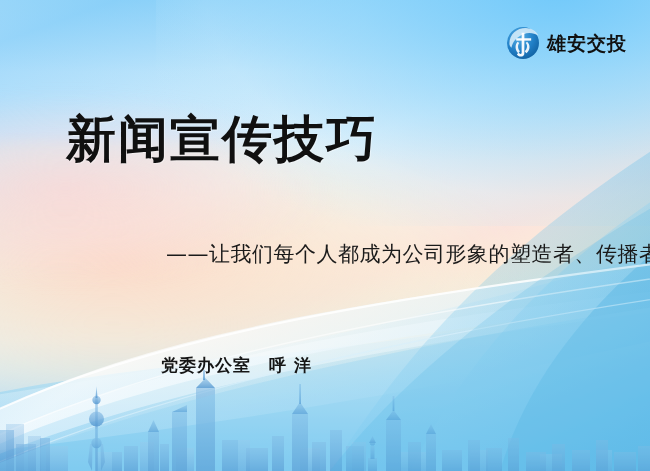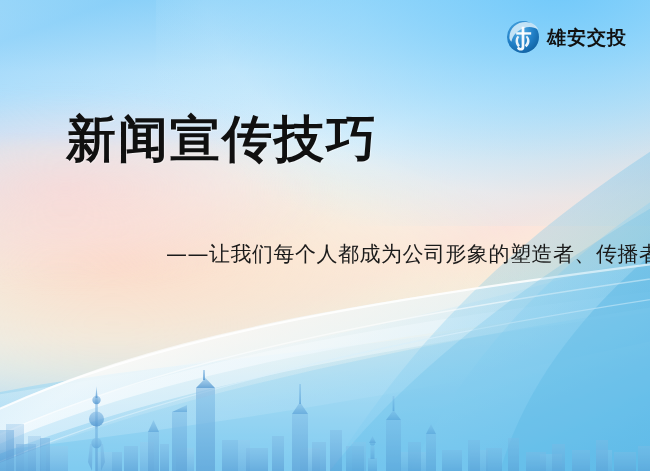--- a/index.html
+++ b/index.html
@@ -67,21 +67,21 @@
     background:linear-gradient(to bottom,
       rgba(120,202,247,.55) 0%,
       rgba(168,221,250,.30) 45%,
       rgba(255,255,255,0) 100%);
   }
 
   .svg-layer{position:absolute;inset:0;width:650px;height:471px;}
 
   
   .logo-wrap{
-    position:absolute;left:506px;top:20px;
+    position:absolute;left:506px;top:26px;
     display:flex;align-items:center;gap:7px;
   }
   .logo-mark{width:34px;height:34px;display:block;}
   .logo-text{
     font-family:"DejaVu Sans","Liberation Sans",sans-serif;
     font-size:19px;font-weight:700;color:#111;
     letter-spacing:1px;line-height:1;white-space:nowrap;
   }
 
   
@@ -273,14 +273,15 @@
       <path d="M62,46 C72,54 72,70 60,80 L55,74 C63,67 64,56 58,50 Z" fill="#ffffff" opacity=".9"></path>
       <path d="M34,46 C26,54 26,70 36,80 L41,74 C34,67 34,56 39,50 Z" fill="#ffffff" opacity=".9"></path>
     </svg>
     <span class="logo-text">雄安交投</span>
   </div>
 
   <div class="title">新闻宣传技巧</div>
 
   <div class="subtitle">——让我们每个人都成为公司形象的塑造者、传播者</div>
 
+  <div class="presenter">党委办公室　呼 洋</div>
 
 </div>
 
 </body></html>

